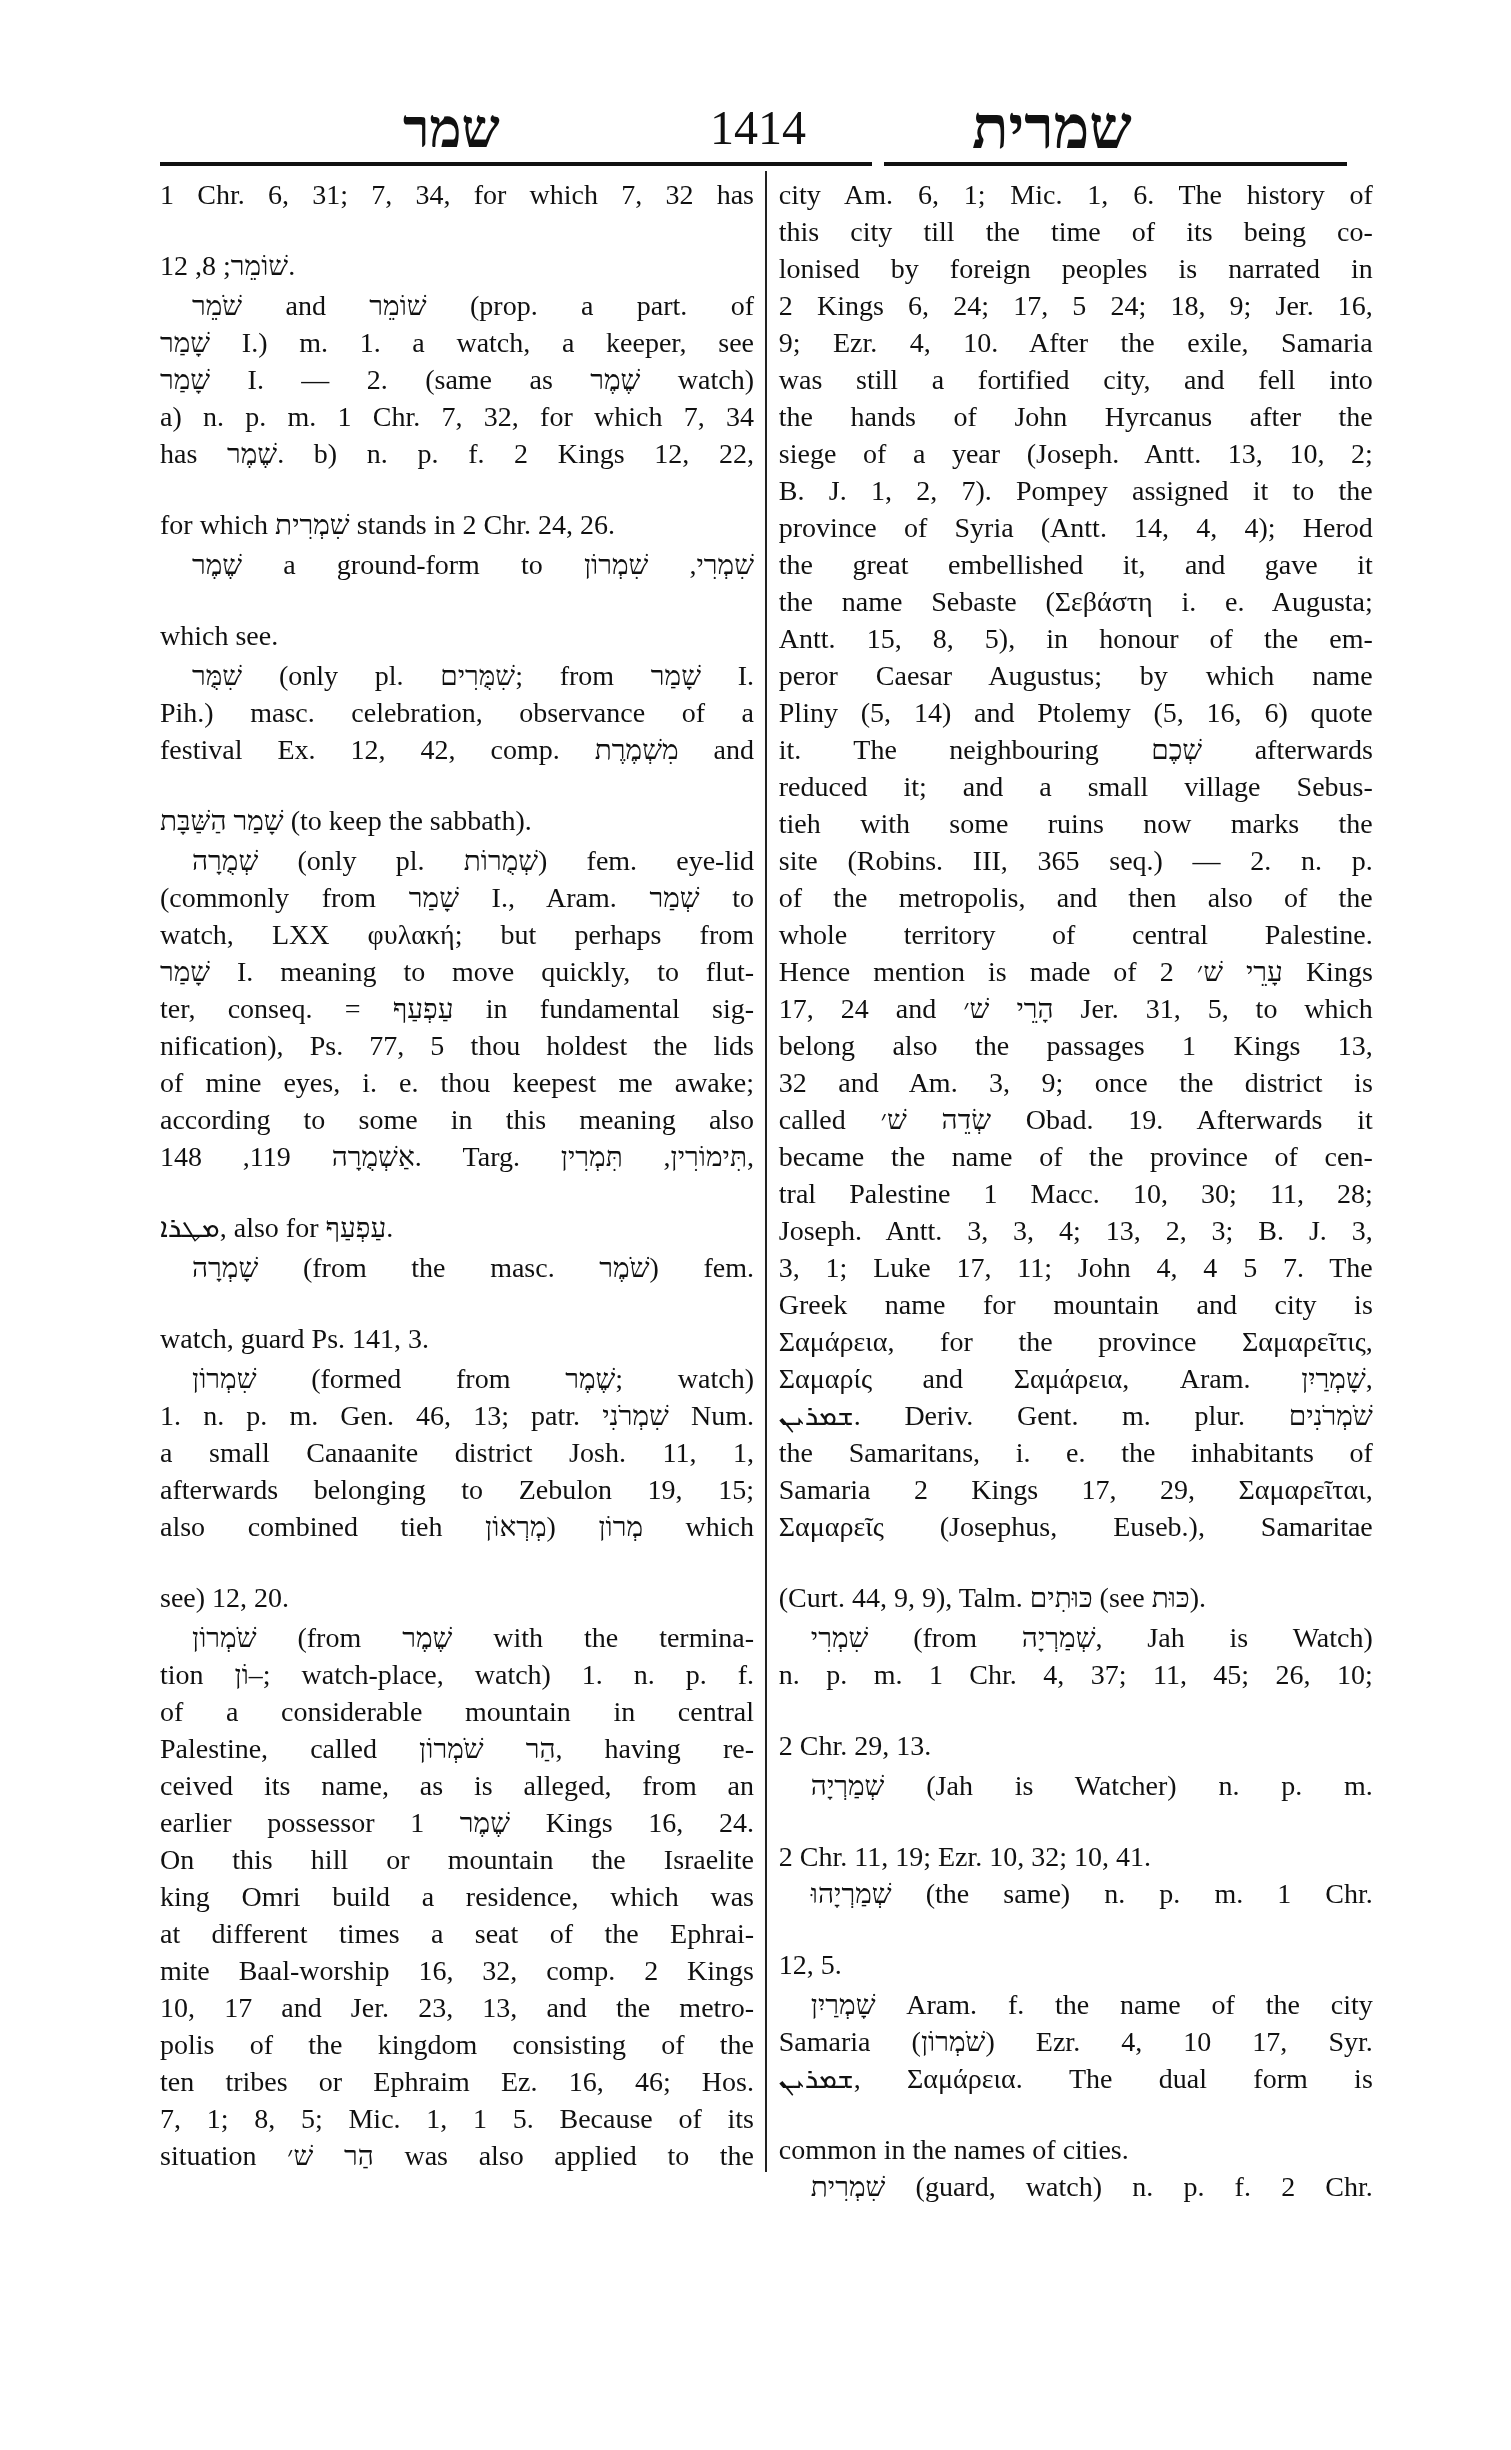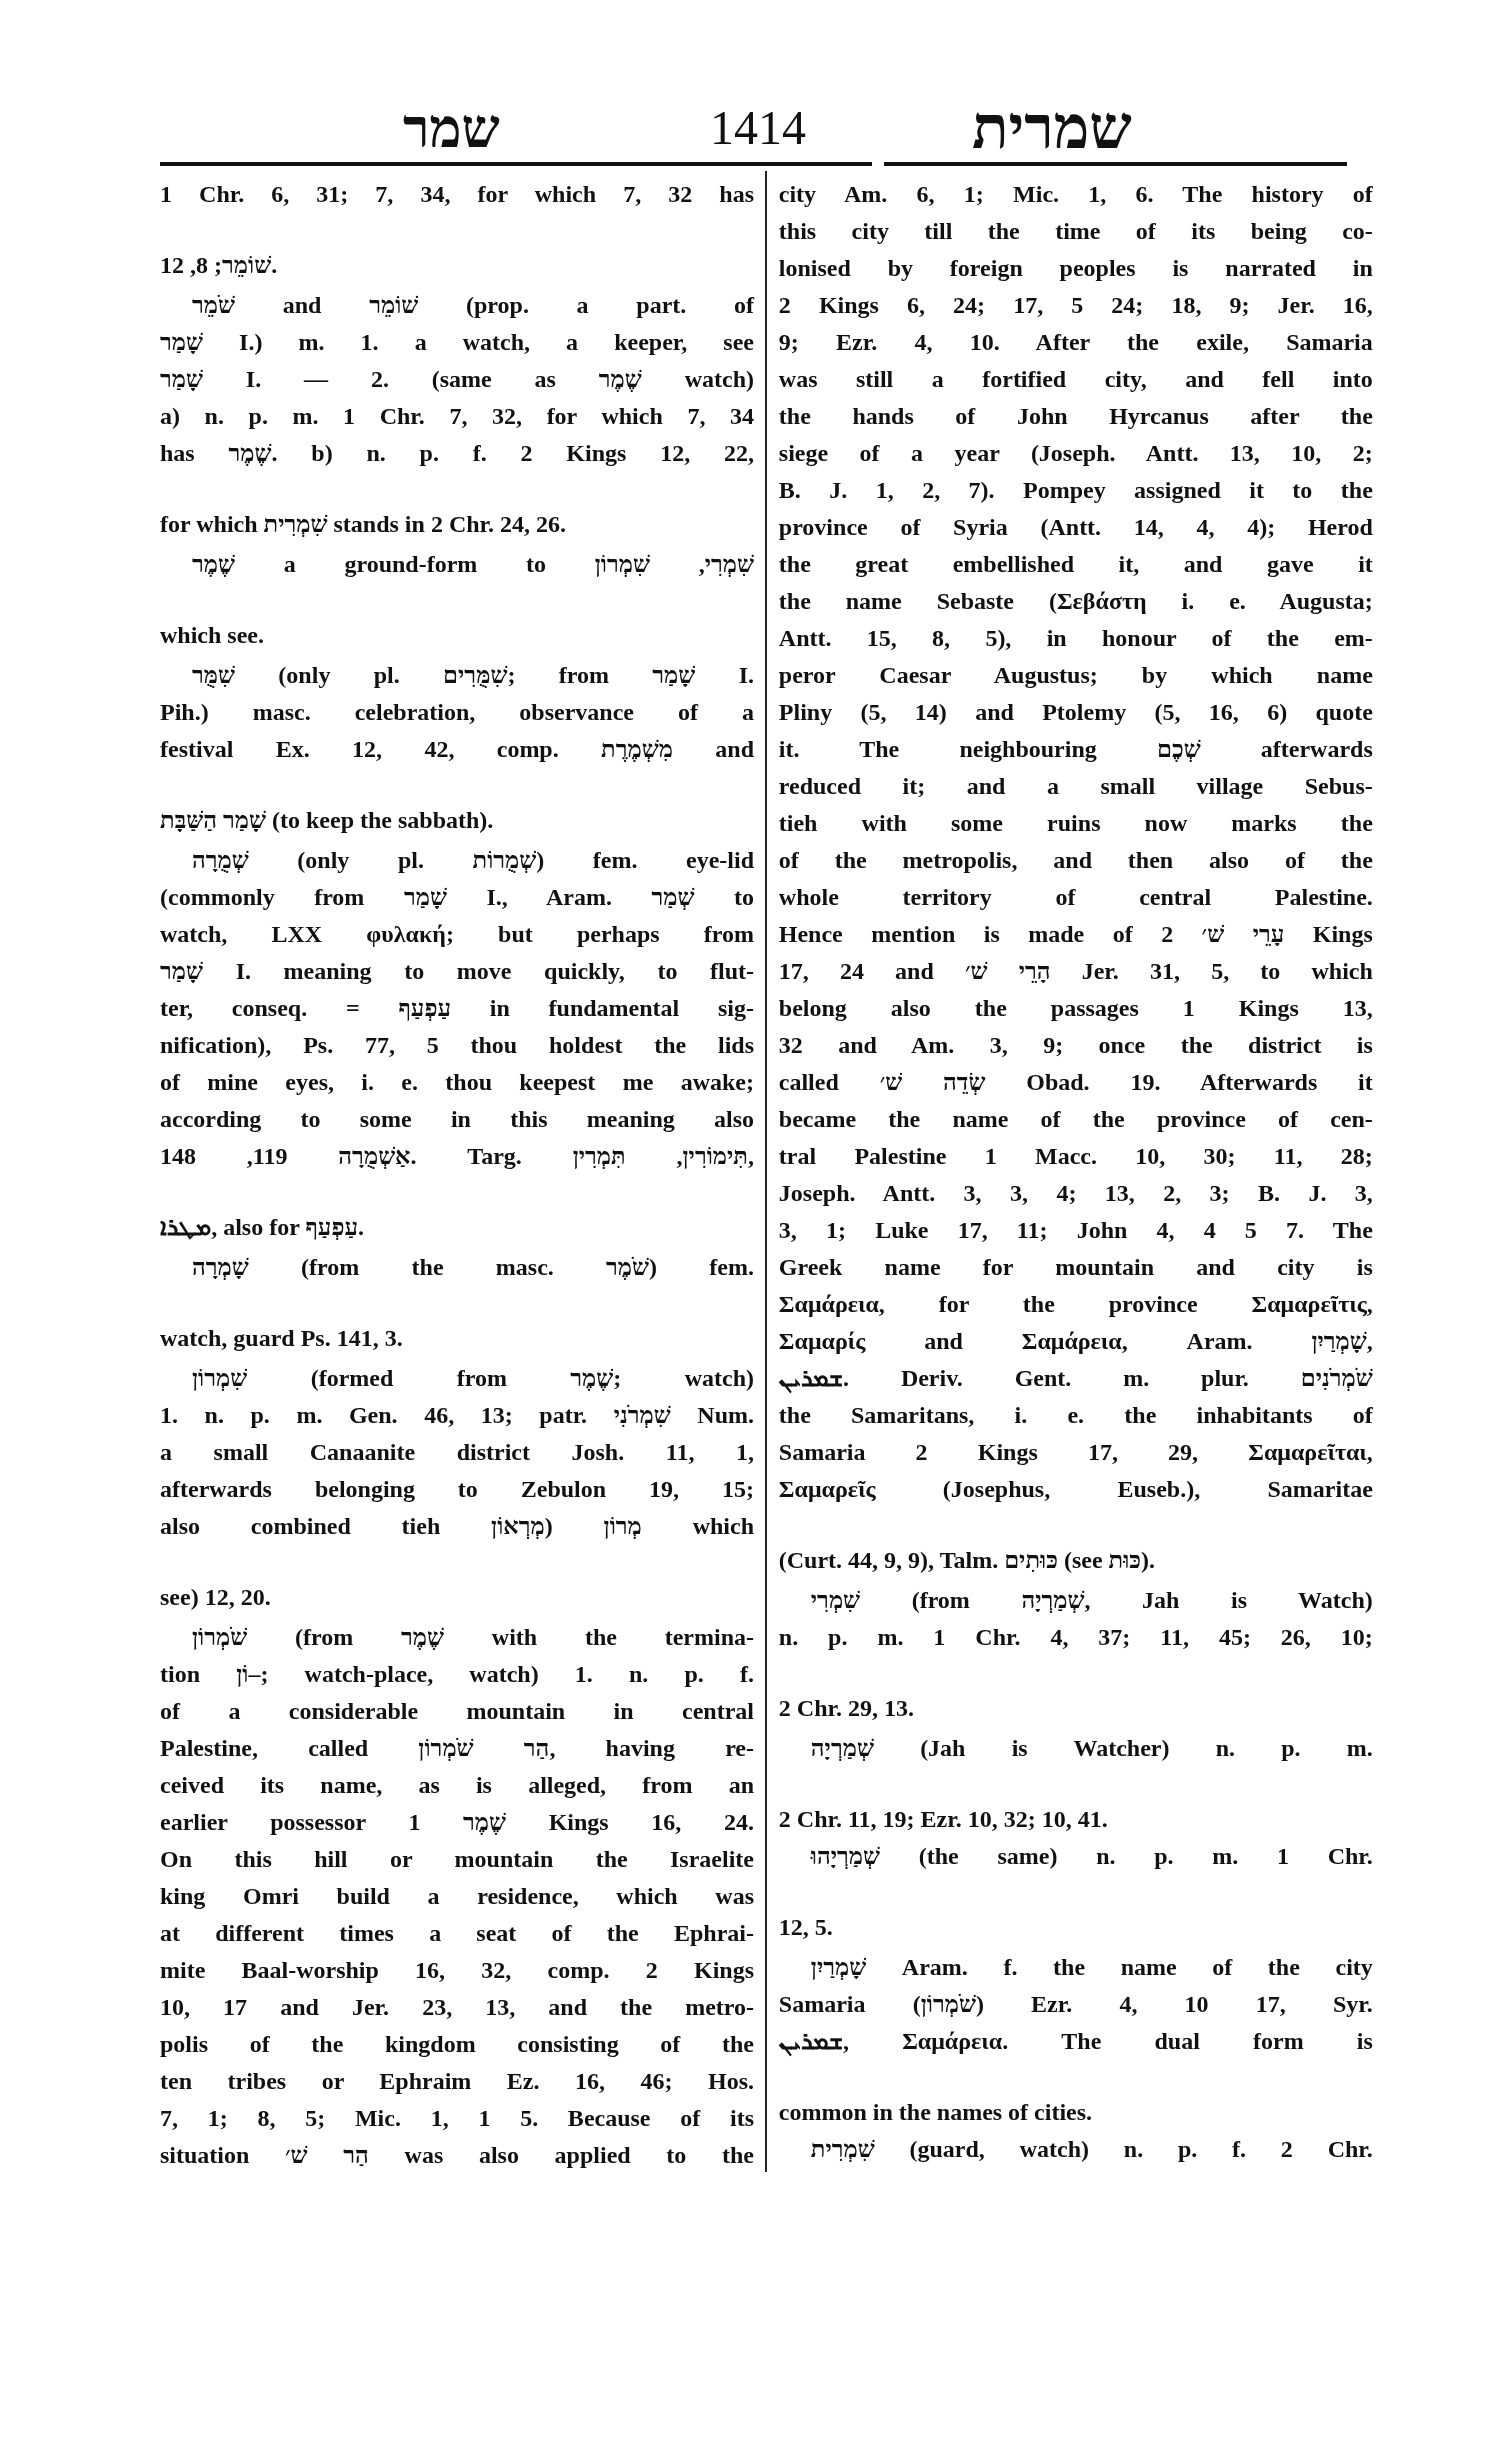--- a/index.html
+++ b/index.html
@@ -20,21 +20,21 @@
     position: absolute; top: 162px; left: 160px; width: 712px; height: 3.6px; background: #111;
   }
   .rule-right {
     position: absolute; top: 162px; left: 884px; width: 463px; height: 3.6px; background: #111;
   }
   .col-divider {
     position: absolute; top: 171px; left: 765px; width: 1.8px; height: 2001px; background: #222;
   }
   .column {
     position: absolute; top: 176px; width: 594px;
-    font-size: 24px; line-height: 37px; font-weight: bold;
+    font-size: 28px; line-height: 37px;
   }
   .col-left { left: 160px; }
   .col-right { left: 768px; width: 594px; padding-left: 10.8px; }
   .line {
     display: block; white-space: nowrap; text-align: justify; text-align-last: justify;
     height: 37px; overflow: visible;
   }
   .line.last { text-align-last: left; margin-top: 34px; }
   .line.indent { padding-left: 32px; }
   .line.gap { margin-top: 3px; }
@@ -112,20 +112,21 @@
     <span class="line">B. J. 1, 2, 7). Pompey assigned it to the</span>
     <span class="line">province of Syria (Antt. 14, 4, 4); Herod</span>
     <span class="line">the great embellished it, and gave it</span>
     <span class="line">the name Sebaste (Σεβάστη i. e. Augusta;</span>
     <span class="line">Antt. 15, 8, 5), in honour of the em-</span>
     <span class="line">peror Caesar Augustus; by which name</span>
     <span class="line">Pliny (5, 14) and Ptolemy (5, 16, 6) quote</span>
     <span class="line">it. The neighbouring שְׁכֶם afterwards</span>
     <span class="line">reduced it; and a small village Sebus-</span>
     <span class="line">tieh with some ruins now marks the</span>
+    <span class="line">site (Robins. III, 365 seq.) — 2. n. p.</span>
     <span class="line">of the metropolis, and then also of the</span>
     <span class="line">whole territory of central Palestine.</span>
     <span class="line">Hence mention is made of עָרֵי שׁ׳ 2 Kings</span>
     <span class="line">17, 24 and הָרֵי שׁ׳ Jer. 31, 5, to which</span>
     <span class="line">belong also the passages 1 Kings 13,</span>
     <span class="line">32 and Am. 3, 9; once the district is</span>
     <span class="line">called שְׂדֵה שׁ׳ Obad. 19. Afterwards it</span>
     <span class="line">became the name of the province of cen-</span>
     <span class="line">tral Palestine 1 Macc. 10, 30; 11, 28;</span>
     <span class="line">Joseph. Antt. 3, 3, 4; 13, 2, 3; B. J. 3,</span>

